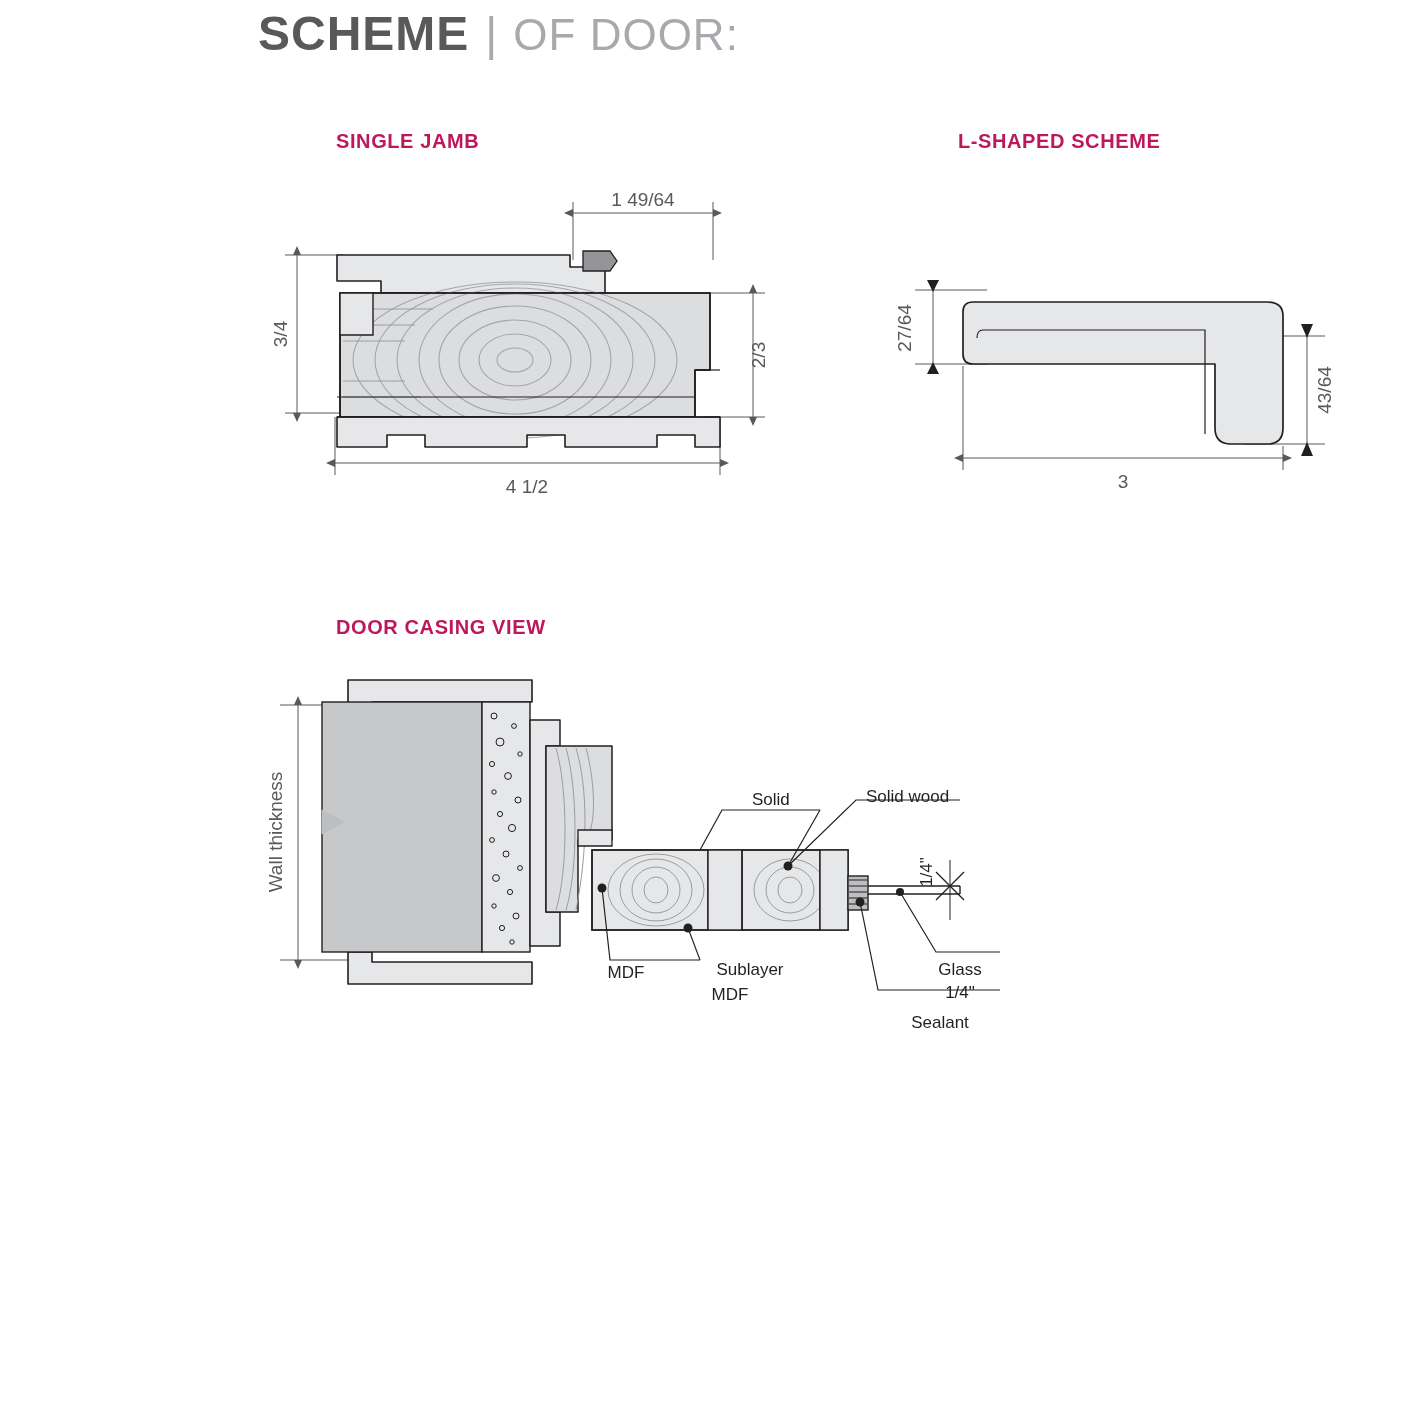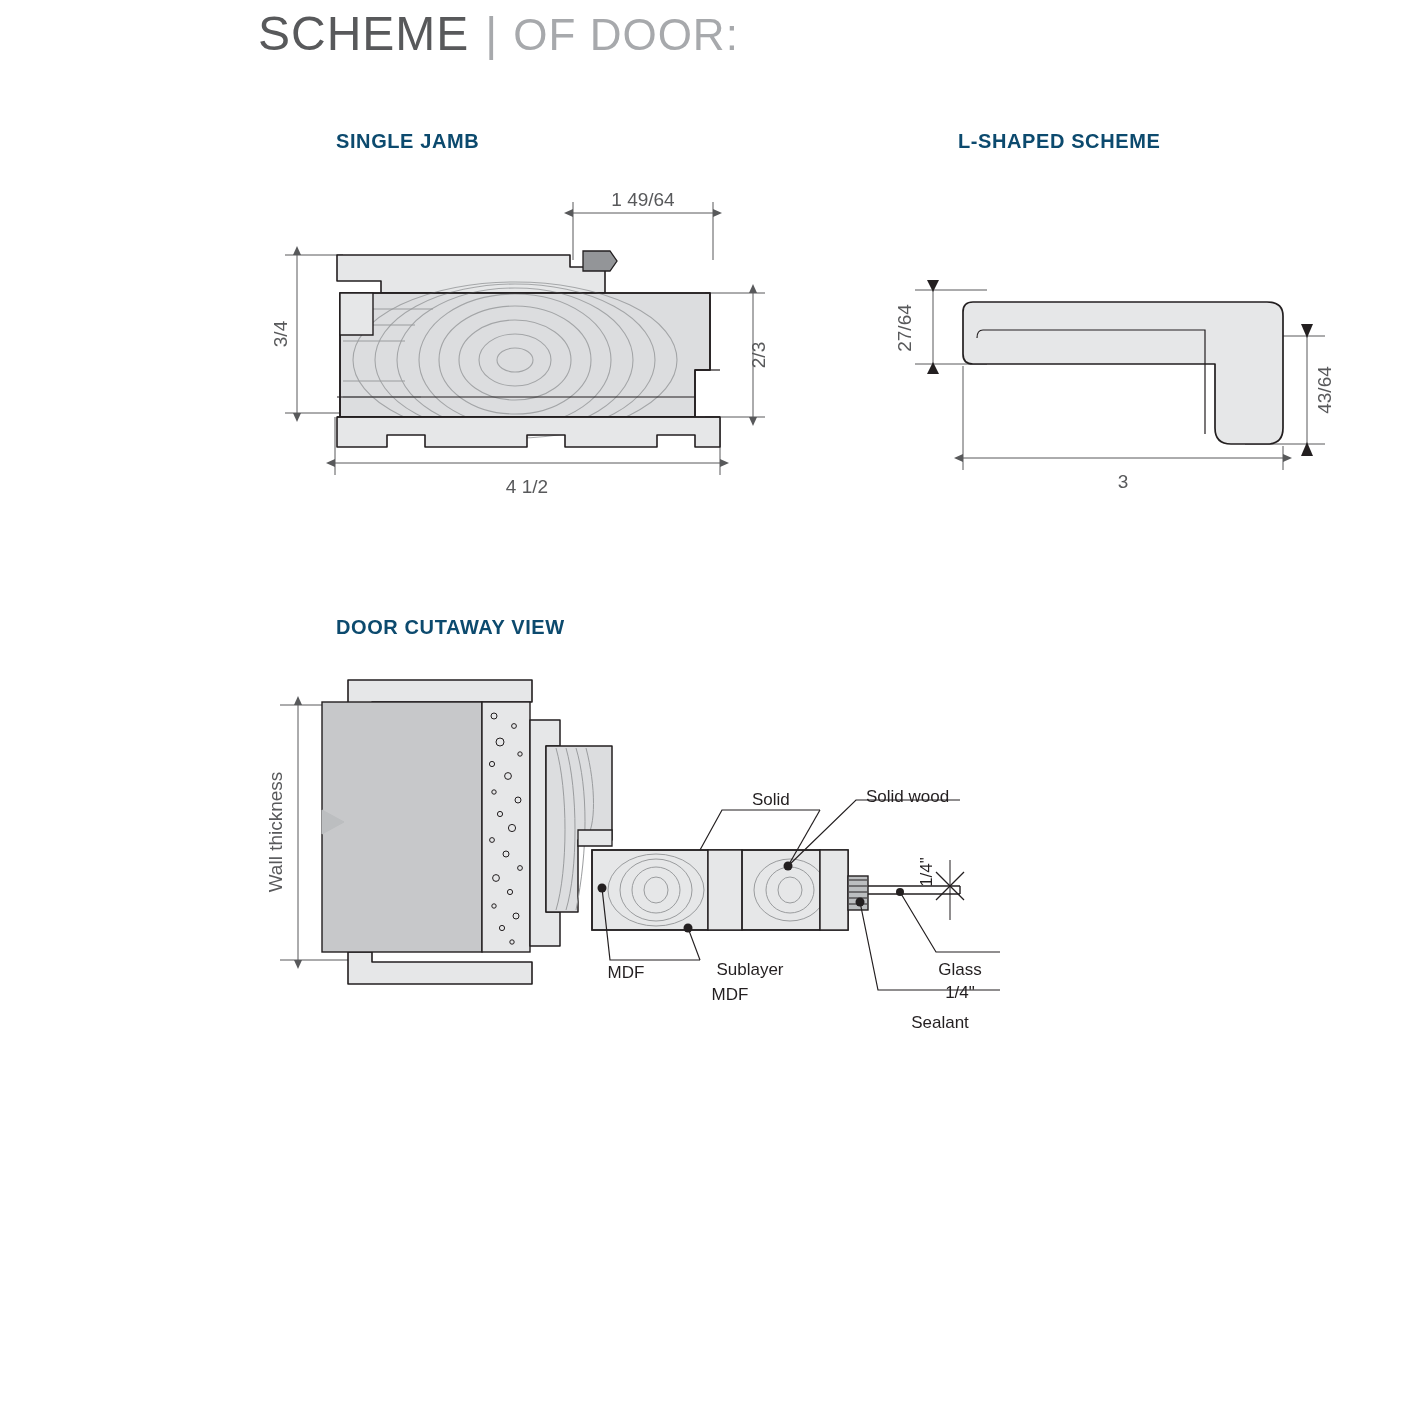--- a/index.html
+++ b/index.html
@@ -25,42 +25,42 @@
   .header {
     position: absolute;
     left: 258px;
     top: 6px;
     display: flex;
     align-items: baseline;
     gap: 16px;
   }
   .header .scheme {
     font-size: 48px;
-    font-weight: normal;
+    font-weight: bold;
     letter-spacing: 1px;
     color: #58595b;
   }
   .header .divider {
     font-size: 46px;
     font-weight: 300;
     color: #a7a9ac;
   }
   .header .ofdoor {
     font-size: 44px;
     font-weight: 300;
     letter-spacing: 1px;
     color: #a7a9ac;
   }
   
   .sec-title {
     position: absolute;
     font-size: 20px;
     font-weight: bold;
     letter-spacing: 0.6px;
-    color: #0c4a6e;
+    color: #be185d;
   }
   #title-jamb { left: 336px; top: 130px; }
   #title-casing { left: 958px; top: 130px; }
   #title-cutaway { left: 336px; top: 616px; }
 
   
   svg { display: block; }
   svg text {
     font-family: "Liberation Sans", sans-serif;
     fill: #58595b;
@@ -74,21 +74,21 @@
 <div class="canvas">
 
   <div class="header">
     <span class="scheme">SCHEME</span>
     <span class="divider">|</span>
     <span class="ofdoor">OF DOOR:</span>
   </div>
 
   <div class="sec-title" id="title-jamb">SINGLE  JAMB</div>
   <div class="sec-title" id="title-casing">L-SHAPED SCHEME</div>
-  <div class="sec-title" id="title-cutaway">DOOR CUTAWAY VIEW</div>
+  <div class="sec-title" id="title-cutaway">DOOR CASING VIEW</div>
 
   <svg id="svg-jamb" width="520" height="330" viewBox="0 0 520 330" style="position:absolute; left:265px; top:185px;">
     <defs>
       <marker id="arrL" markerWidth="10" markerHeight="8" refX="9" refY="4" orient="auto">
         <path d="M9,0 L0,4 L9,8 z" fill="#58595b"></path>
       </marker>
       <marker id="arrR" markerWidth="10" markerHeight="8" refX="1" refY="4" orient="auto">
         <path d="M1,0 L10,4 L1,8 z" fill="#58595b"></path>
       </marker>
       <pattern id="grainA" x="0" y="0" width="40" height="90" patternUnits="userSpaceOnUse">

